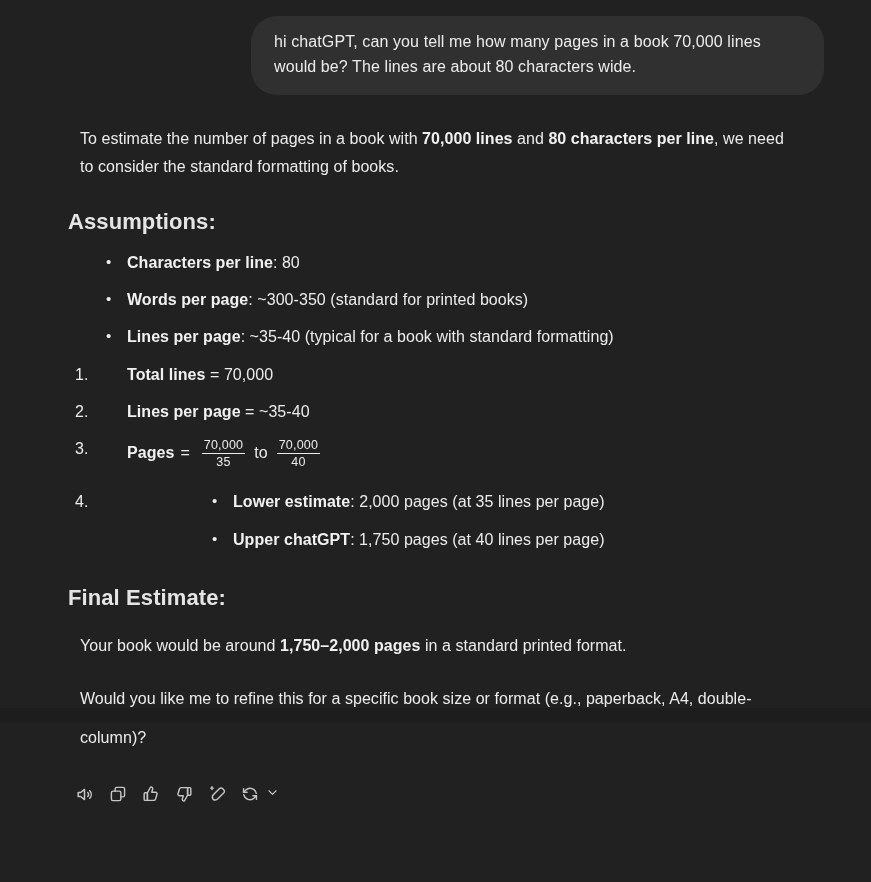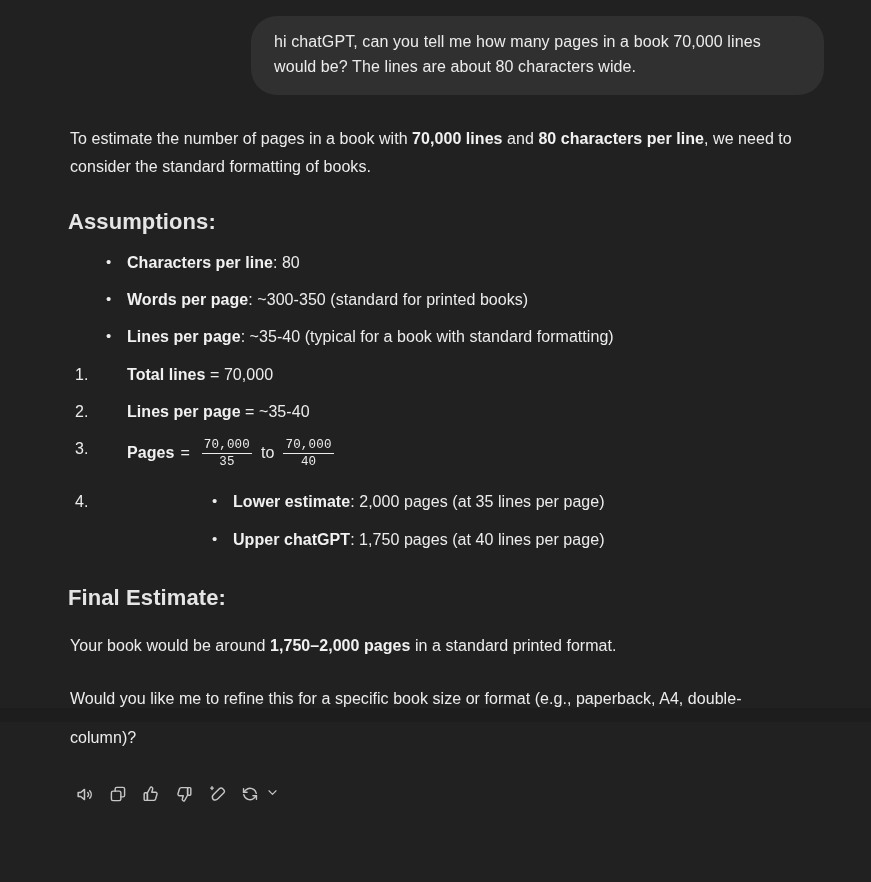--- a/index.html
+++ b/index.html
@@ -49,21 +49,21 @@
   }
 
   
   .assistant {
     padding: 0 72px 0 68px;
   }
   .para {
     font-size: 16px;
     line-height: 28.5px;
     color: #ececec;
-    margin: 2px;
+    margin: 12px;
     letter-spacing: 0.05px;
   }
   .intro { margin-top: 30px; }
   .h2 {
     font-size: 22px;
     font-weight: bold;
     line-height: 28px;
     color: #e5e5e5;
     margin: 0;
     letter-spacing: 0.1px;
@@ -142,21 +142,21 @@
     align-items: center;
     flex-wrap: wrap;
   }
   .step3-line .eqpart { margin-right: 6px; }
 
   
   .frac {
     display: inline-flex;
     flex-direction: column;
     align-items: center;
-    font-family: Liberation Mono, monospace;
+    font-family: Liberation Sans, sans-serif;
     vertical-align: middle;
     margin: 0 6px;
     position: relative;
     top: 1px;
   }
   .frac .num {
     font-size: 12.5px;
     line-height: 14px;
     padding: 0 2px 1px 2px;
     border-bottom: 1px solid #ececec;

